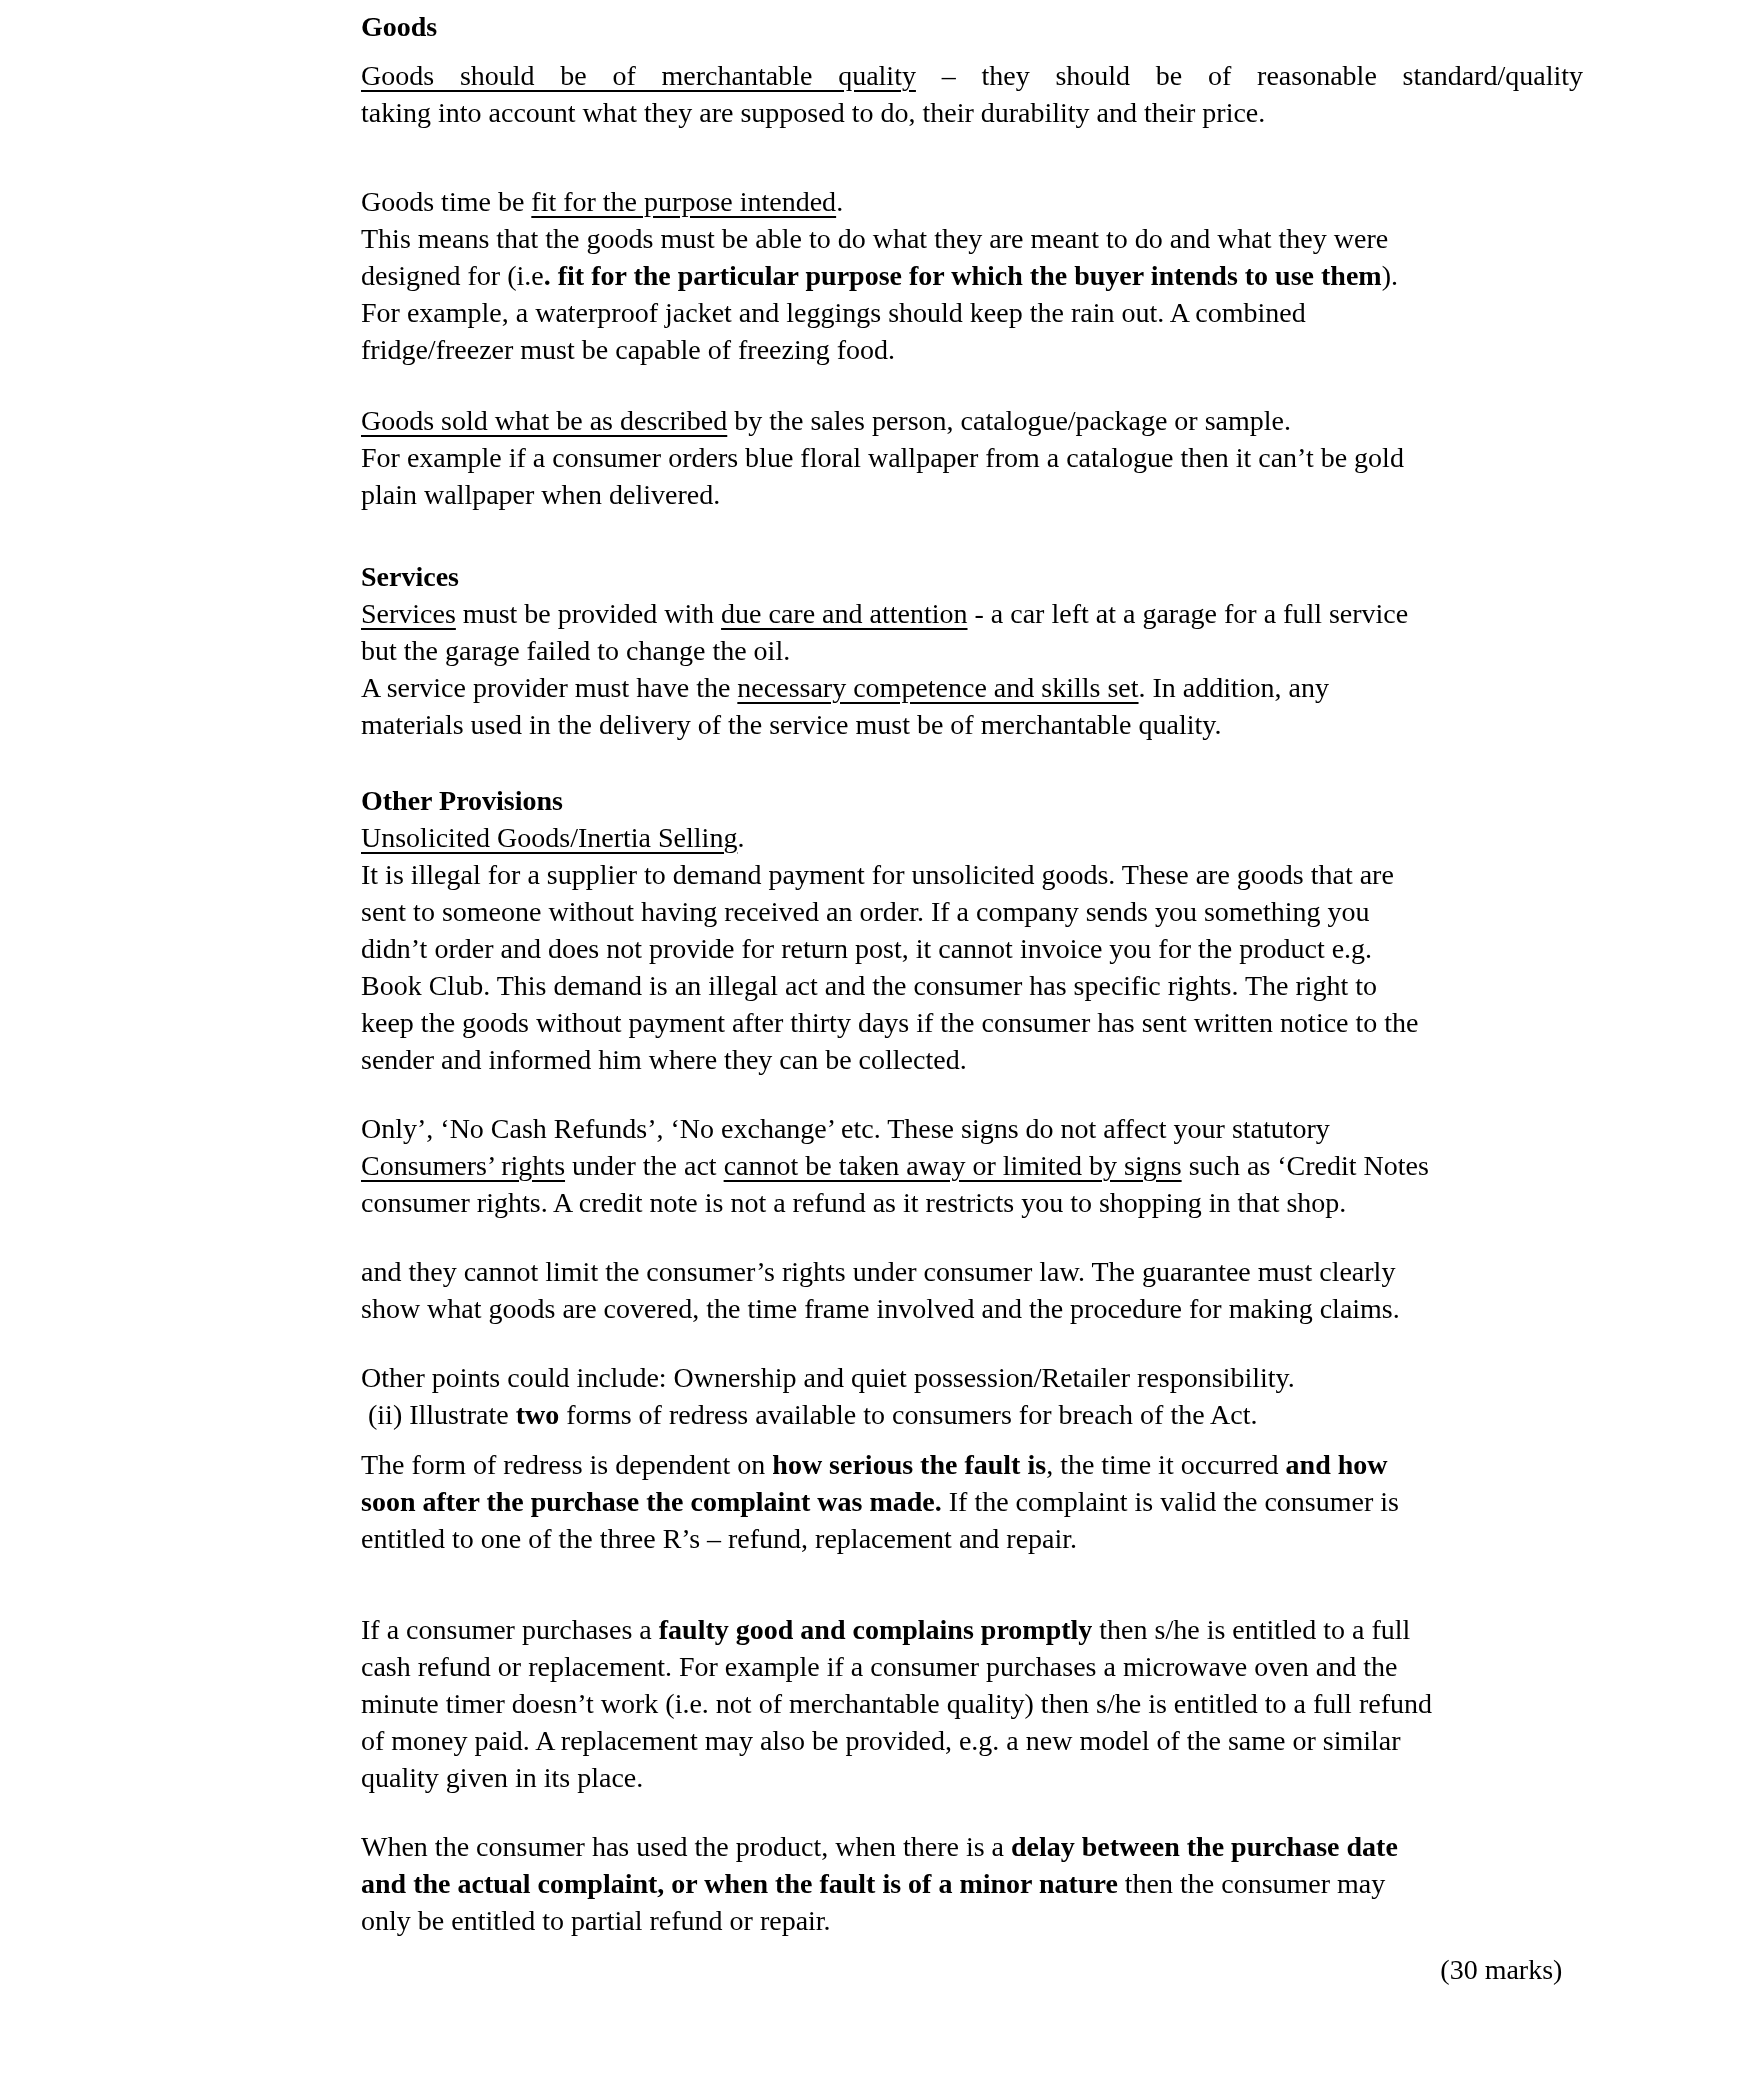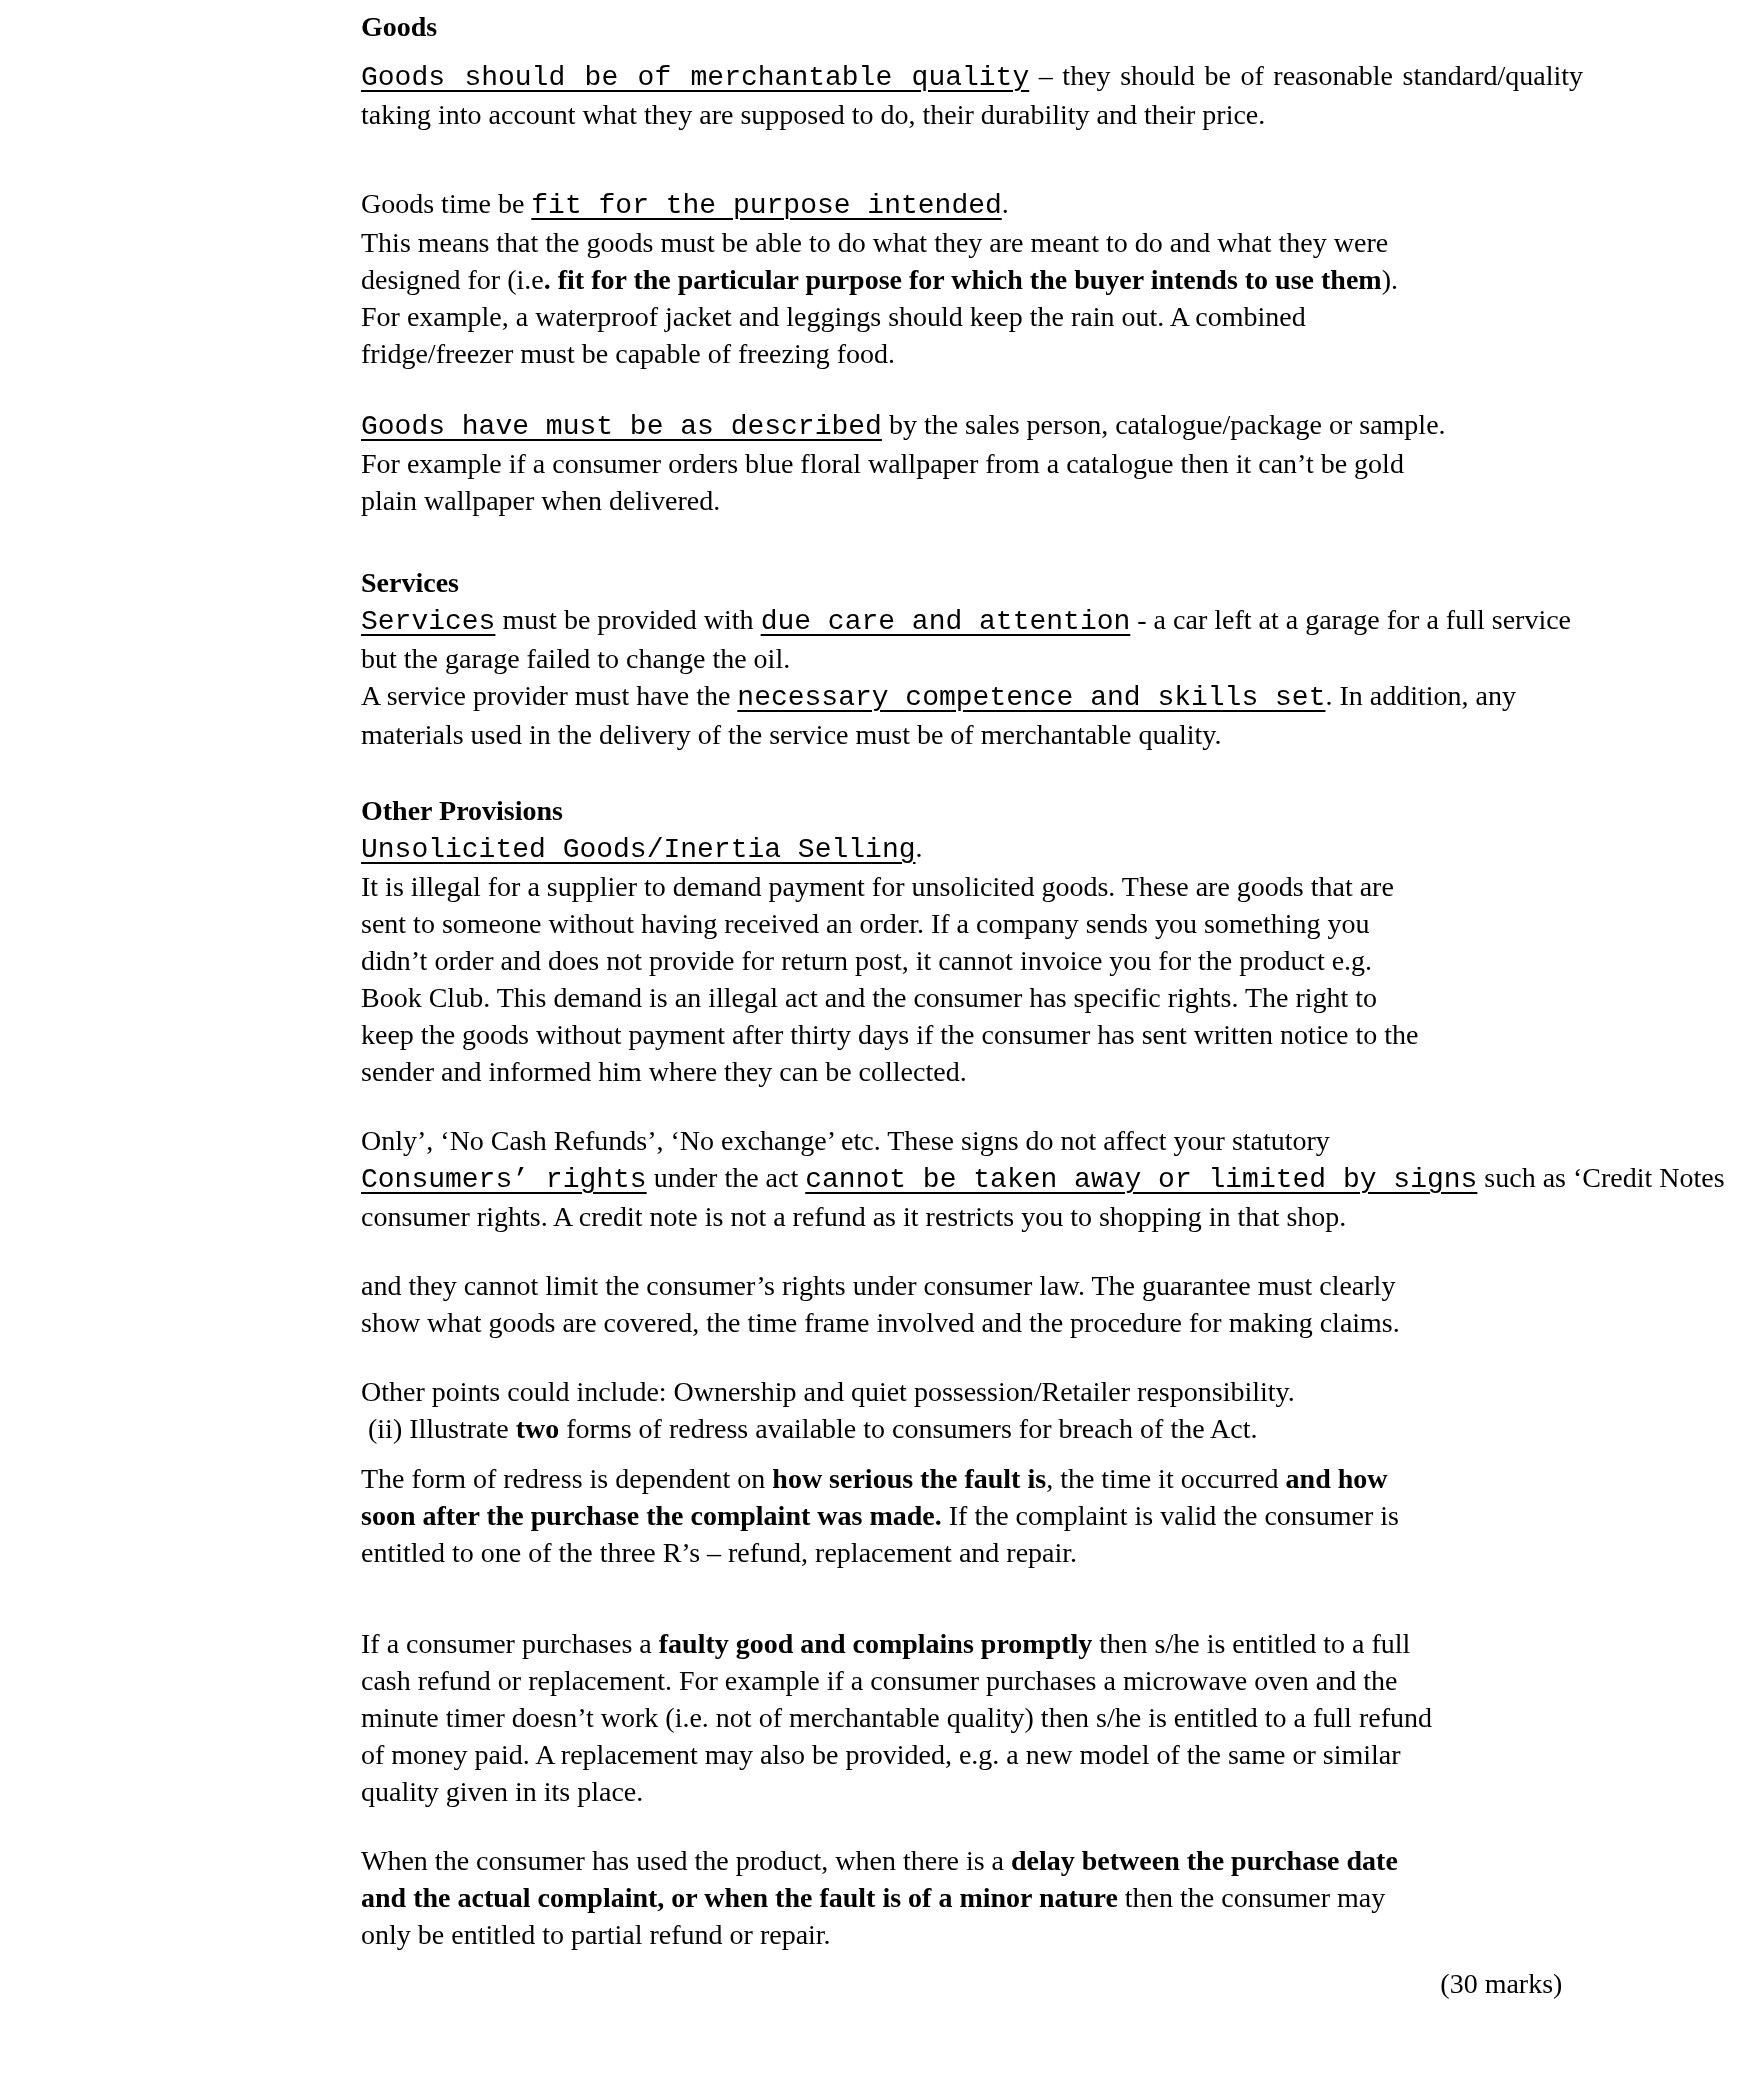--- a/index.html
+++ b/index.html
@@ -23,21 +23,21 @@
   .line {
     line-height: 37px;
     white-space: nowrap;
   }
   .line.justify {
     white-space: normal;
     text-align: justify;
     text-align-last: justify;
   }
   .b { font-weight: bold; }
-  .u { text-decoration: underline; text-decoration-thickness: 2.3px; text-underline-offset: 4.7px; font-family: Liberation Mono, monospace; }
+  .u { text-decoration: underline; text-decoration-thickness: 2.3px; text-underline-offset: 4.7px; }
   .marks .line { text-align: right; white-space: normal; padding-right: 20.6px; }
 
   
   .mt-a { margin-top: 0; }
   .mt-b { margin-top: 52px; }
   .mt-c { margin-top: 34px; }
   .mt-d { margin-top: 45px; }
   .mt-e { margin-top: 39px; }
   .mt-f { margin-top: 32px; }
   .mt-g { margin-top: 32px; }
@@ -61,21 +61,21 @@
         <div class="line"><span>taking into account what they are supposed to do, their durability and their price.</span></div>
       </section>
     <section class="block mt-b">
         <div class="line"><span>Goods time be </span><span class="u">fit for the purpose intended</span><span>.</span></div>
         <div class="line"><span>This means that the goods must be able to do what they are meant to do and what they were</span></div>
         <div class="line"><span>designed for (i.e</span><span class="b">. fit for the particular purpose for which the buyer intends to use them</span><span>).</span></div>
         <div class="line"><span>For example, a waterproof jacket and leggings should keep the rain out. A combined</span></div>
         <div class="line"><span>fridge/freezer must be capable of freezing food.</span></div>
       </section>
     <section class="block mt-c">
-        <div class="line"><span class="u">Goods have must be as described</span><span> by the sales person, catalogue/package or sample.</span></div>
+        <div class="line"><span class="u">Goods sold what be as described</span><span> by the sales person, catalogue/package or sample.</span></div>
         <div class="line"><span>For example if a consumer orders blue floral wallpaper from a catalogue then it can’t be gold</span></div>
         <div class="line"><span>plain wallpaper when delivered.</span></div>
       </section>
     <section class="block mt-d">
         <div class="line"><span class="b">Services</span></div>
         <div class="line"><span class="u">Services</span><span> must be provided with </span><span class="u">due care and attention</span><span> - a car left at a garage for a full service</span></div>
         <div class="line"><span>but the garage failed to change the oil.</span></div>
         <div class="line"><span>A service provider must have the </span><span class="u">necessary competence and skills set</span><span>. In addition, any</span></div>
         <div class="line"><span>materials used in the delivery of the service must be of merchantable quality.</span></div>
       </section>

